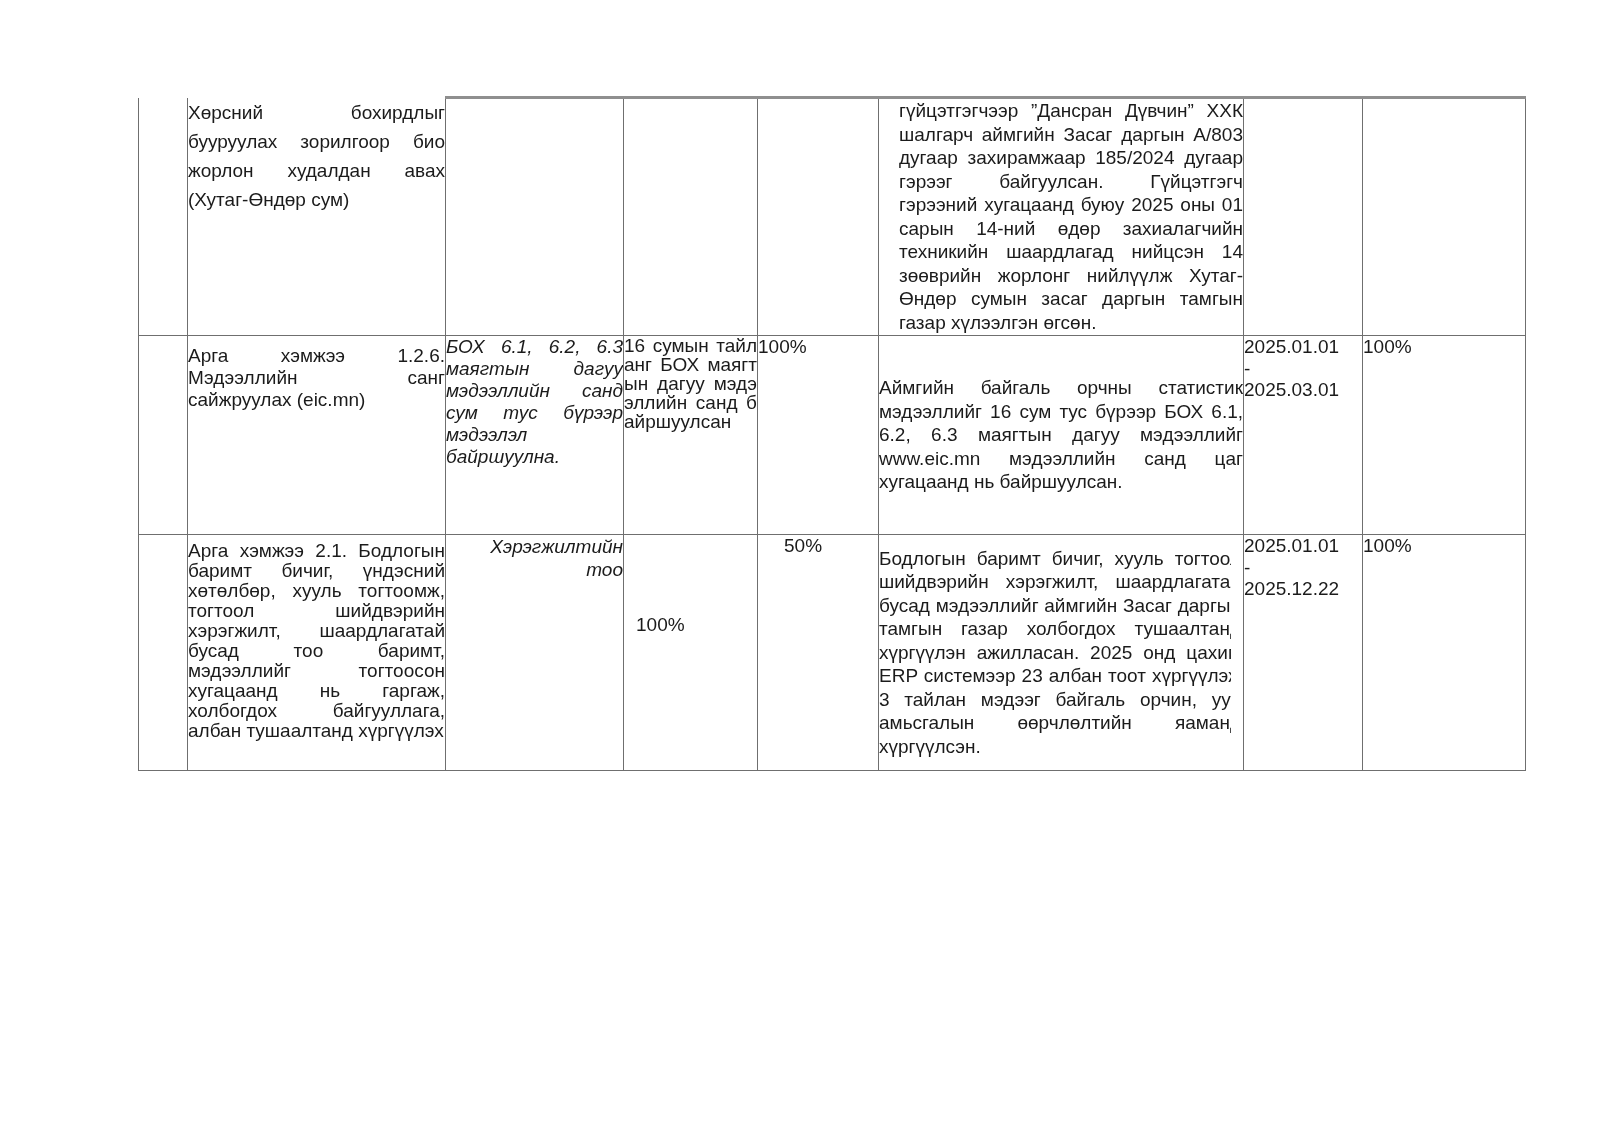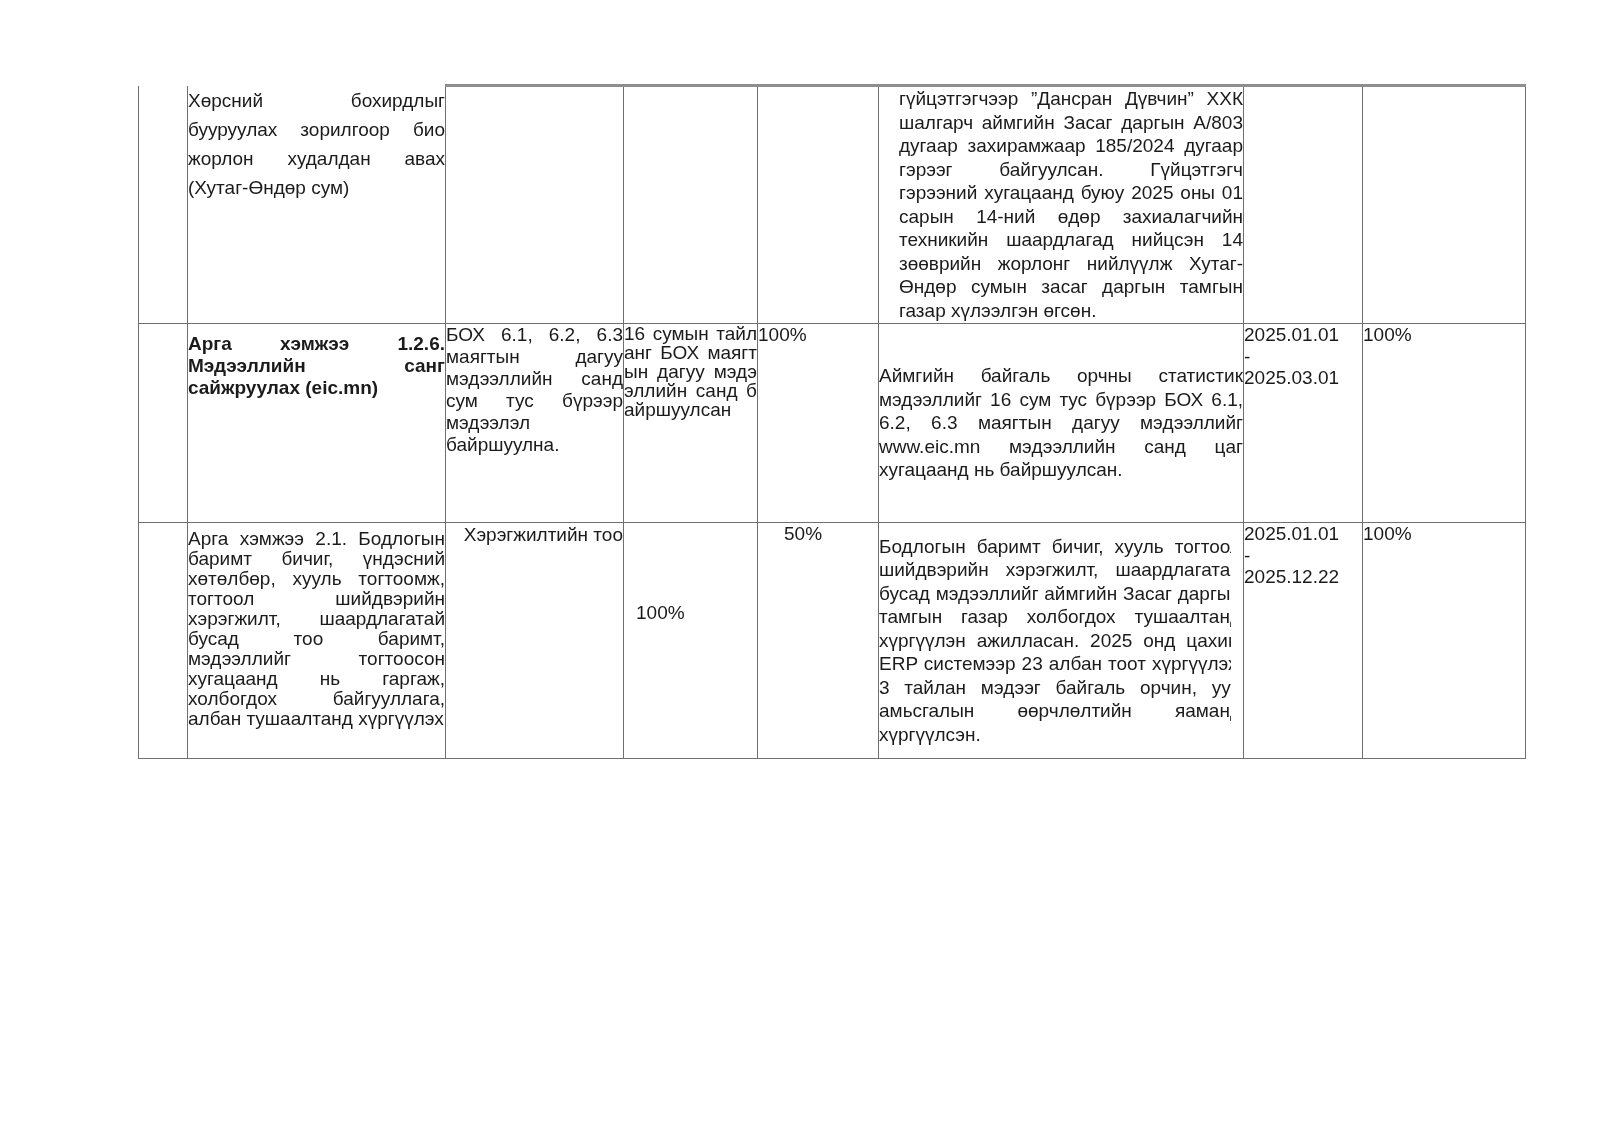--- a/index.html
+++ b/index.html
@@ -1,21 +1,21 @@
 <!DOCTYPE html>
 <html><head>
 <meta charset="utf-8">
 <style>
   html,body { margin:0; padding:0; background:#ffffff; }
   .page {
     position:relative; width:1600px; height:1131px; background:#ffffff;
     font-family:"Liberation Sans","DejaVu Sans",sans-serif; color:#1b1b1b;
     overflow:hidden;
   }
-  .tablewrap { position:absolute; left:138px; top:84px;border-radius:9px; }
+  .tablewrap { position:absolute; left:138px; top:96px;border-radius:9px; }
   table.report {
     border-collapse:collapse; table-layout:fixed; width:1387px;
   }
   table.report td {
     border:1.5px solid #6f6f6f;
     padding:0; font-size:19px; color:#1b1b1b;
     vertical-align:top; overflow:hidden; background:#ffffff;
   }
   tr.r1 { height:238px; }
   tr.r2 { height:199px; }
@@ -23,25 +23,25 @@
   tr.r3 { height:236px; }
 
   
   tr.r1 td.no-top { border-top:none; }
   
   tr.r1 td.top-thick { border-top:3px solid #8f8f8f;padding-left:20px; }
 
   
   td.cell-act { text-align:justify; padding:1px 6px 0 13px; }
   tr.r1 td.cell-act { line-height:29px; }
-  tr.r2 td.cell-act { line-height:22px; padding-top:9px;font-weight:bold; }
+  tr.r2 td.cell-act { line-height:22px; padding-top:9px; }
   tr.r3 td.cell-act { line-height:20px; padding-top:6px; }
 
   
-  td.cell-ind { text-align:justify; line-height:22px; vertical-align:middle; padding:0 6px 0 10px; }
+  td.cell-ind { text-align:justify; line-height:22px; vertical-align:middle; padding:0 6px 0 10px;font-style:italic; }
   tr.r3 td.cell-ind { text-align:right; line-height:23px; padding-left:13px; }
 
   
   td.cell-target { font-size:17px; line-height:19px; text-align:justify;
                    padding:10px 5px 0 10px; word-break:break-all; }
   tr.r3 td.cell-target { font-size:19px; line-height:22px; text-align:left;
                    word-break:normal; padding:79px 0 0 12px; }
 
   
   td.cell-res { vertical-align:middle; padding:0 0 10px 8px; line-height:22px; }

